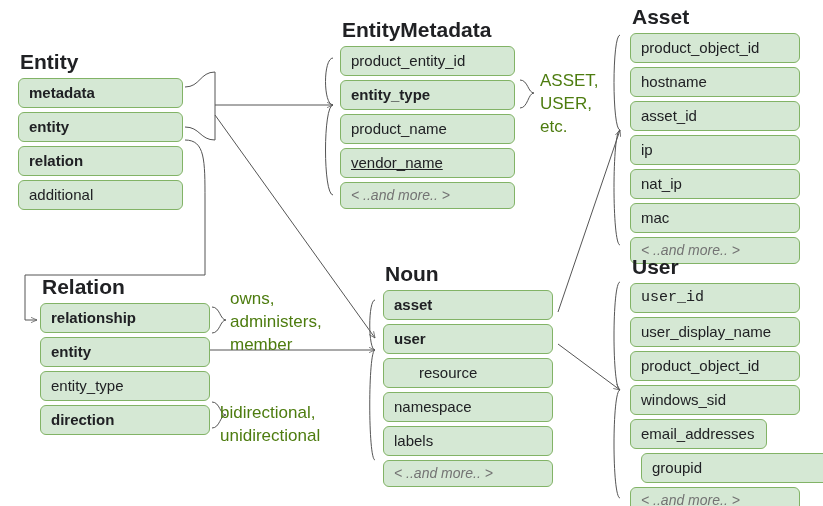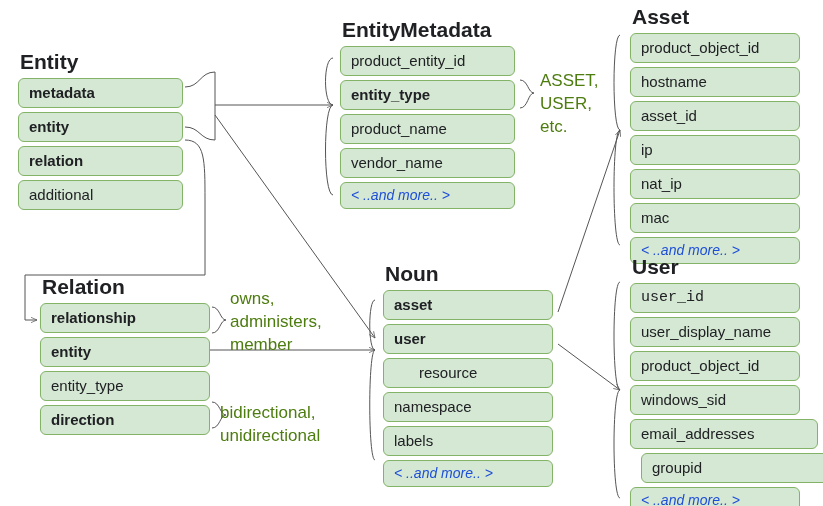--- a/index.html
+++ b/index.html
@@ -31,21 +31,21 @@
     padding: 5px 10px 5px 10px;
     font-size: 15px;
     margin-bottom: 4px;
     line-height: 1.2;
   }
   .field.bold {
     font-weight: 700;
   }
   .field.more {
     font-style: italic;
-    color: #1d4ed8;
+    color: #737373;
     font-size: 14px;
     padding-top: 4px;
     padding-bottom: 4px;
   }
   .annot {
     position: absolute;
     font-size: 17px;
     line-height: 1.35;
     color: #4d7c0f;
   }
@@ -112,21 +112,21 @@
       <div class="field" style="width: 165px; border-radius: 6px;">additional</div>
     </div>
 </div>
 
 <div class="box" style="left:340px; top:18px;">
   <div class="box-title">EntityMetadata</div>
   <div id="entitymeta-fields">
       <div class="field" style="width: 175px;">product_entity_id</div>
       <div class="field bold" style="width: 175px;">entity_type</div>
       <div class="field" style="width: 175px;">product_name</div>
-      <div class="field" style="width: 175px;">vendor_name</div>
+      <div class="field" style="width: 175px; text-decoration: underline;">vendor_name</div>
     </div>
   <div class="field more" style="width:175px;">&lt; ..and more.. &gt;</div>
 </div>
 <div class="annot" style="left:540px; top:70px; white-space:pre;">ASSET,
 USER,
 etc.</div>
 
 <div class="box" style="left:383px; top:262px;">
   <div class="box-title">Noun</div>
   <div id="noun-fields">
@@ -167,17 +167,17 @@
   <div class="field more" style="width:170px;">&lt; ..and more.. &gt;</div>
 </div>
 
 <div class="box" style="left:630px; top:255px;">
   <div class="box-title">User</div>
   <div id="user-fields">
       <div class="field" style="width: 170px; font-family: Liberation Mono, monospace;">user_id</div>
       <div class="field" style="width: 170px;">user_display_name</div>
       <div class="field" style="width: 170px;">product_object_id</div>
       <div class="field" style="width: 170px;">windows_sid</div>
-      <div class="field" style="width: 188px;">email_addresses</div>
+      <div class="field" style="width: 137px;">email_addresses</div>
       <div class="field" style="width: 198px; margin-left: 11px;">groupid</div>
     </div>
   <div class="field more" style="width:170px;">&lt; ..and more.. &gt;</div>
 </div>
 
 </body></html>

